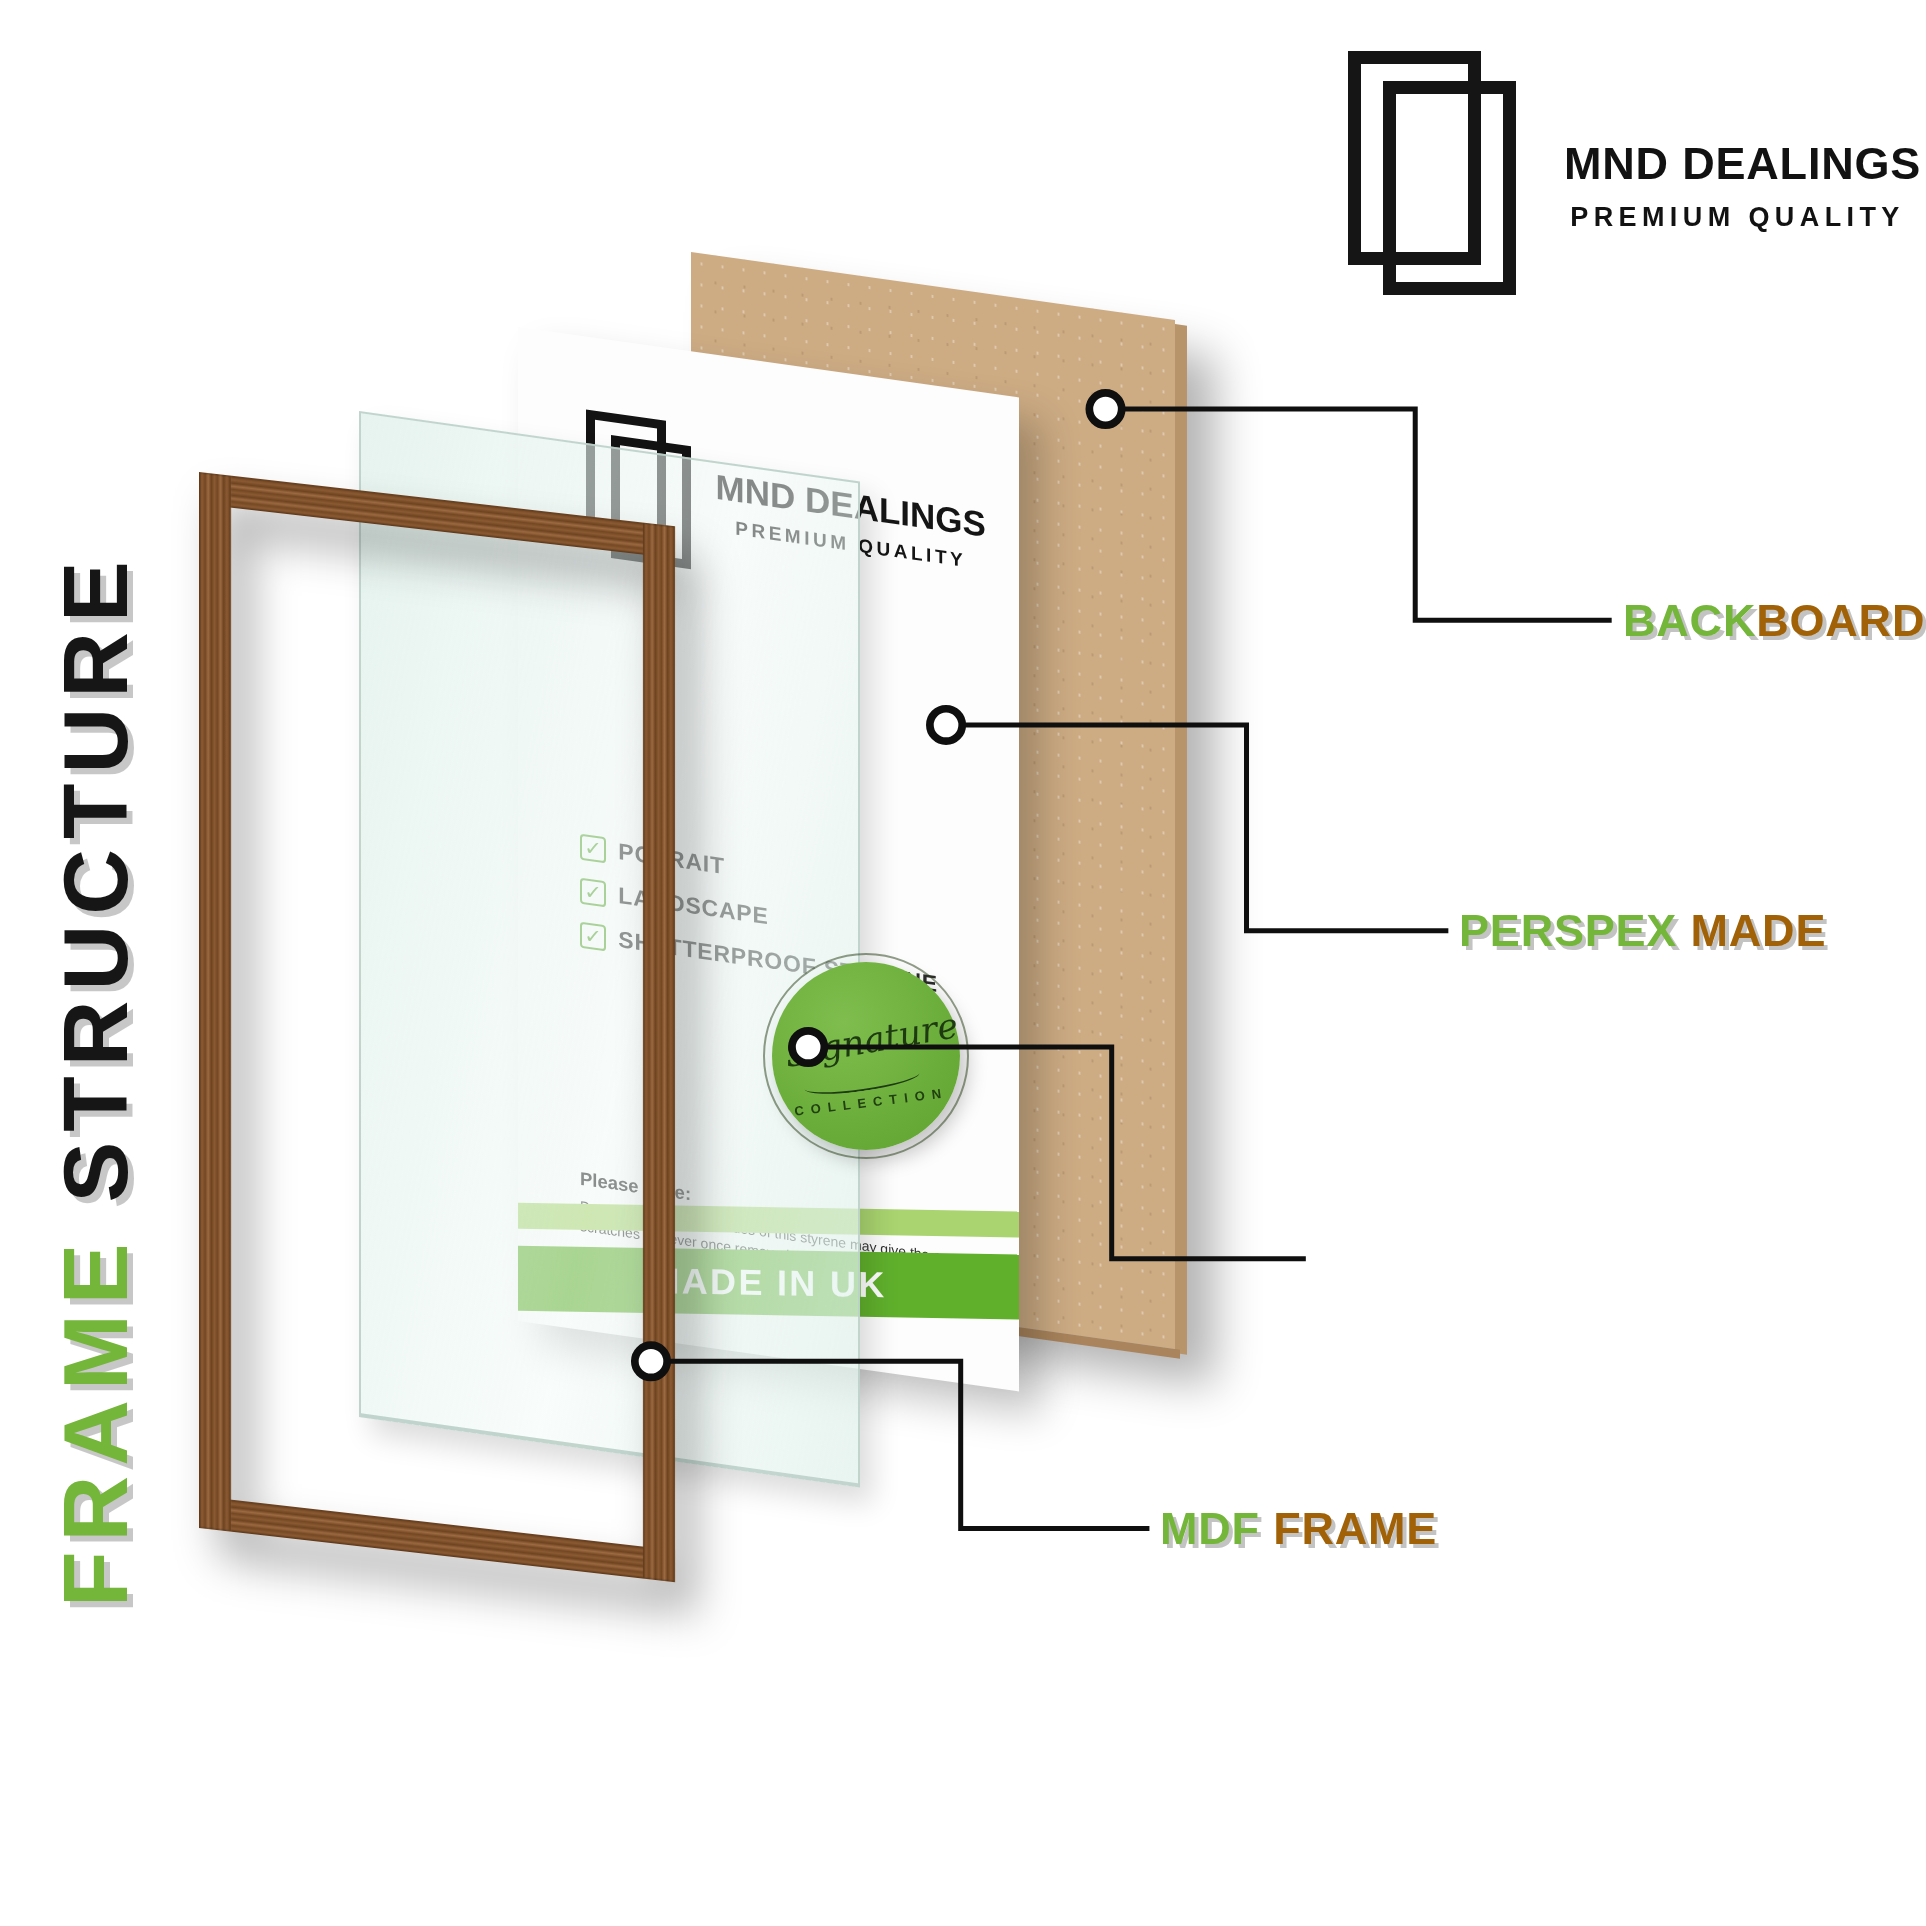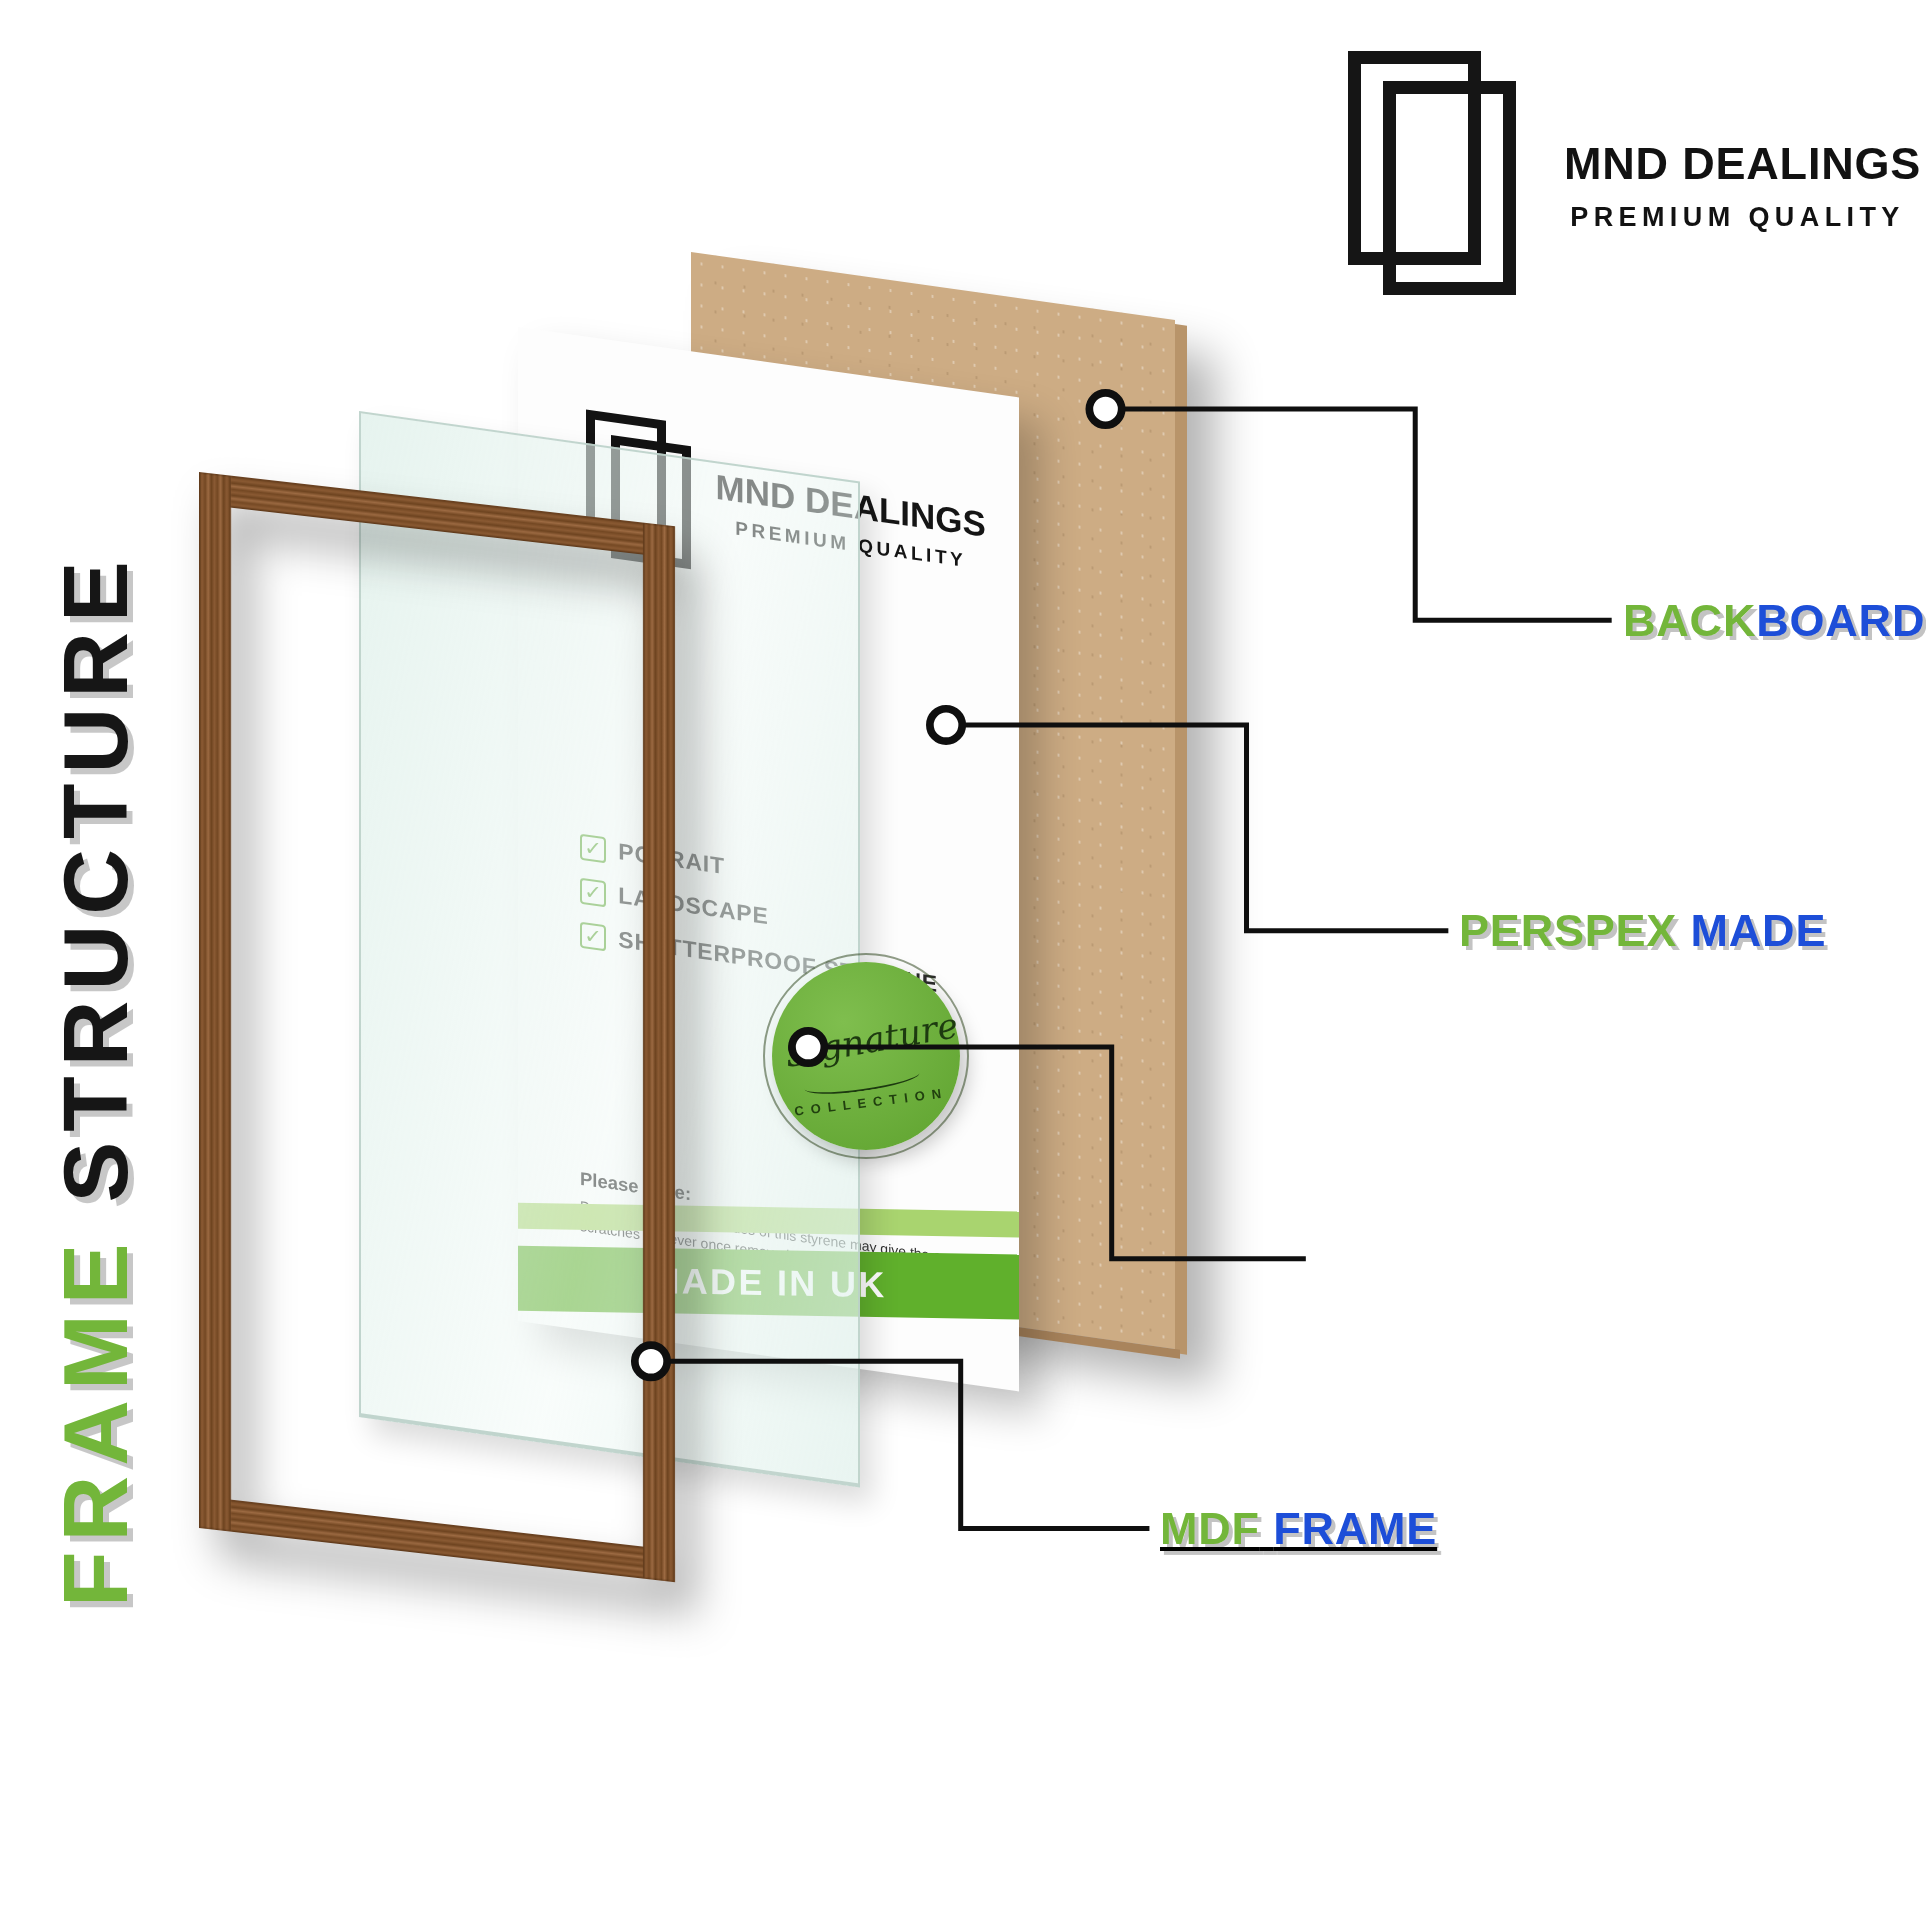--- a/index.html
+++ b/index.html
@@ -159,21 +159,21 @@
   .fb.right { right: 0; }
 
   
   .callouts { position: absolute; left: 0; top: 0; z-index: 70; pointer-events: none; }
   .callout-label {
     position: absolute; z-index: 75;
     font-size: 45px; font-weight: 800; letter-spacing: 0.8px;
     white-space: nowrap; text-shadow: 3.9px 3.9px 0 #c3c3c3;
   }
   .cl-g { color: #73b63a; }
-  .cl-k { color: #1d4ed8; margin-top: 8px; }
+  .cl-k { color: #a16207; margin-top: 8px; }
 </style>
 </head>
 <body>
 
 <div id="canvas">
 
   <div class="vtitle">
     <span class="t-green">FRAME</span>
     <span class="t-black">STRUCTURE</span>
   </div>
@@ -256,19 +256,19 @@
   </svg>
 
   <div class="callout-label" style="left:1623px; top:595px;"><span class="cl-g">BACK</span><span class="cl-k">BOARD</span></div>
 
   <div class="callout-label" style="left:1459px; top:905px;">
     <span class="cl-g">PERSPEX</span>
     <span class="cl-k">MADE</span>
   </div>
 
 
-  <div class="callout-label" style="left:1160px; top:1503px;text-decoration:underline;">
+  <div class="callout-label" style="left:1160px; top:1503px;">
     <span class="cl-g">MDF</span>
     <span class="cl-k">FRAME</span>
   </div>
 
 </div>
 
 
 </body></html>

